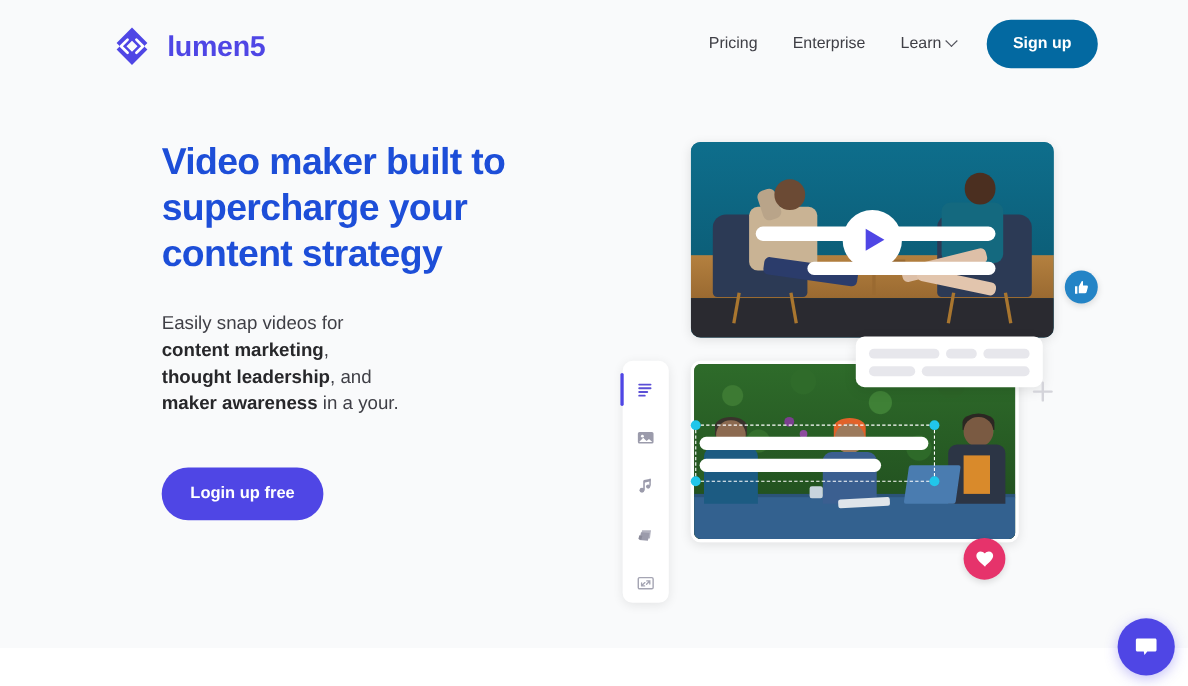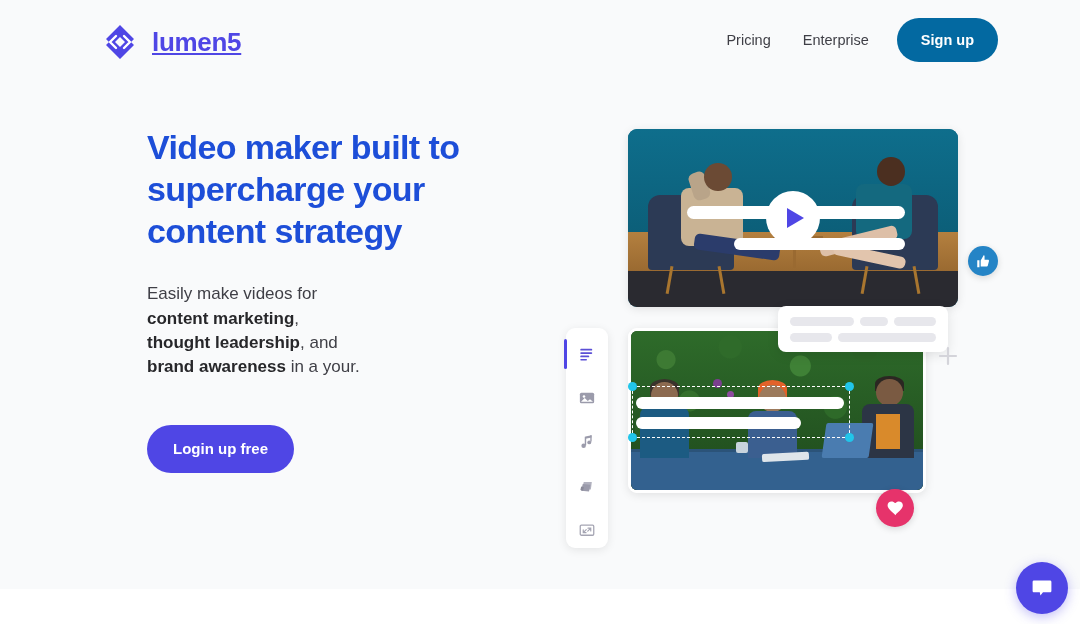--- a/index.html
+++ b/index.html
@@ -48,21 +48,20 @@
   }
   .logo-mark {
     width: 40px; height: 40px;
     position: relative;
   }
   .logo-text {
     font-size: 26px;
     font-weight: 700;
     color: #4f46e5;
     letter-spacing: -0.3px;
-    text-decoration: underline;
   }
 
   .nav {
     position: absolute;
     right: 82px; top: 18px;
     display: flex;
     align-items: flex-start;
     gap: 0px;
   }
   .nav-link {
@@ -363,31 +362,35 @@
       <span class="logo-text">lumen5</span>
     </div>
 
     <nav class="nav">
       <span class="nav-link">
         <span>Pricing</span>
       </span>
       <span class="nav-link">
         <span>Enterprise</span>
       </span>
+      <span class="nav-link">
+        <span>Learn</span>
+        <i class="chev"></i>
+      </span>
       <button class="btn-signup">Sign up</button>
     </nav>
   </header>
 
   <section class="copy">
     <h1 class="headline">Video maker built to supercharge your content strategy</h1>
     <p class="subhead">
-      <span>Easily make videos for</span><br>
+      <span>Easily snap videos for</span><br>
       <b>content marketing</b><span>,</span><br>
       <b>thought leadership</b><span>, and</span><br>
-      <b>brand awareness</b><span> in a your.</span>
+      <b>maker awareness</b><span> in a your.</span>
     </p>
     <button class="btn-cta">Login up free</button>
   </section>
 
   <section class="hero-art">
 
     <div class="vid vid-top">
       <div class="ph1">
         <div class="wall"></div>
           <div class="wood"></div>

